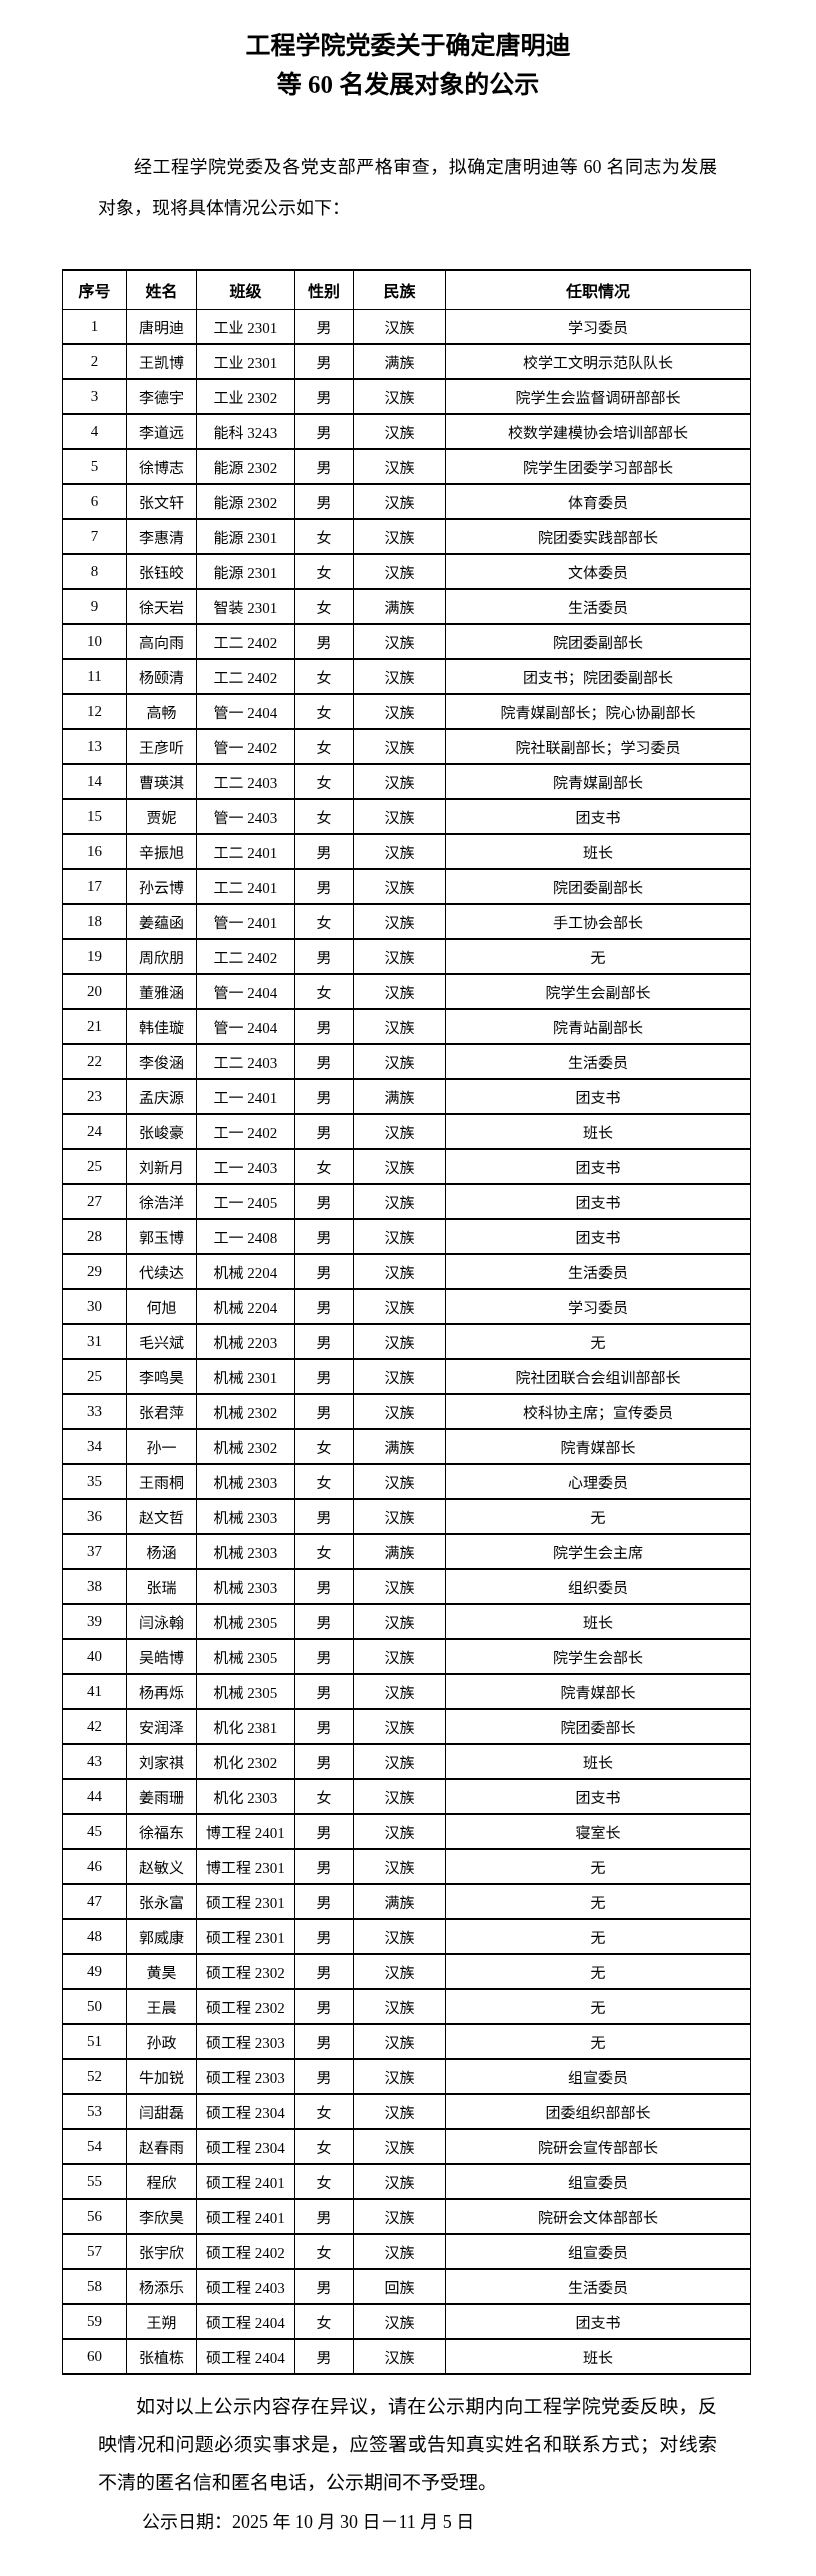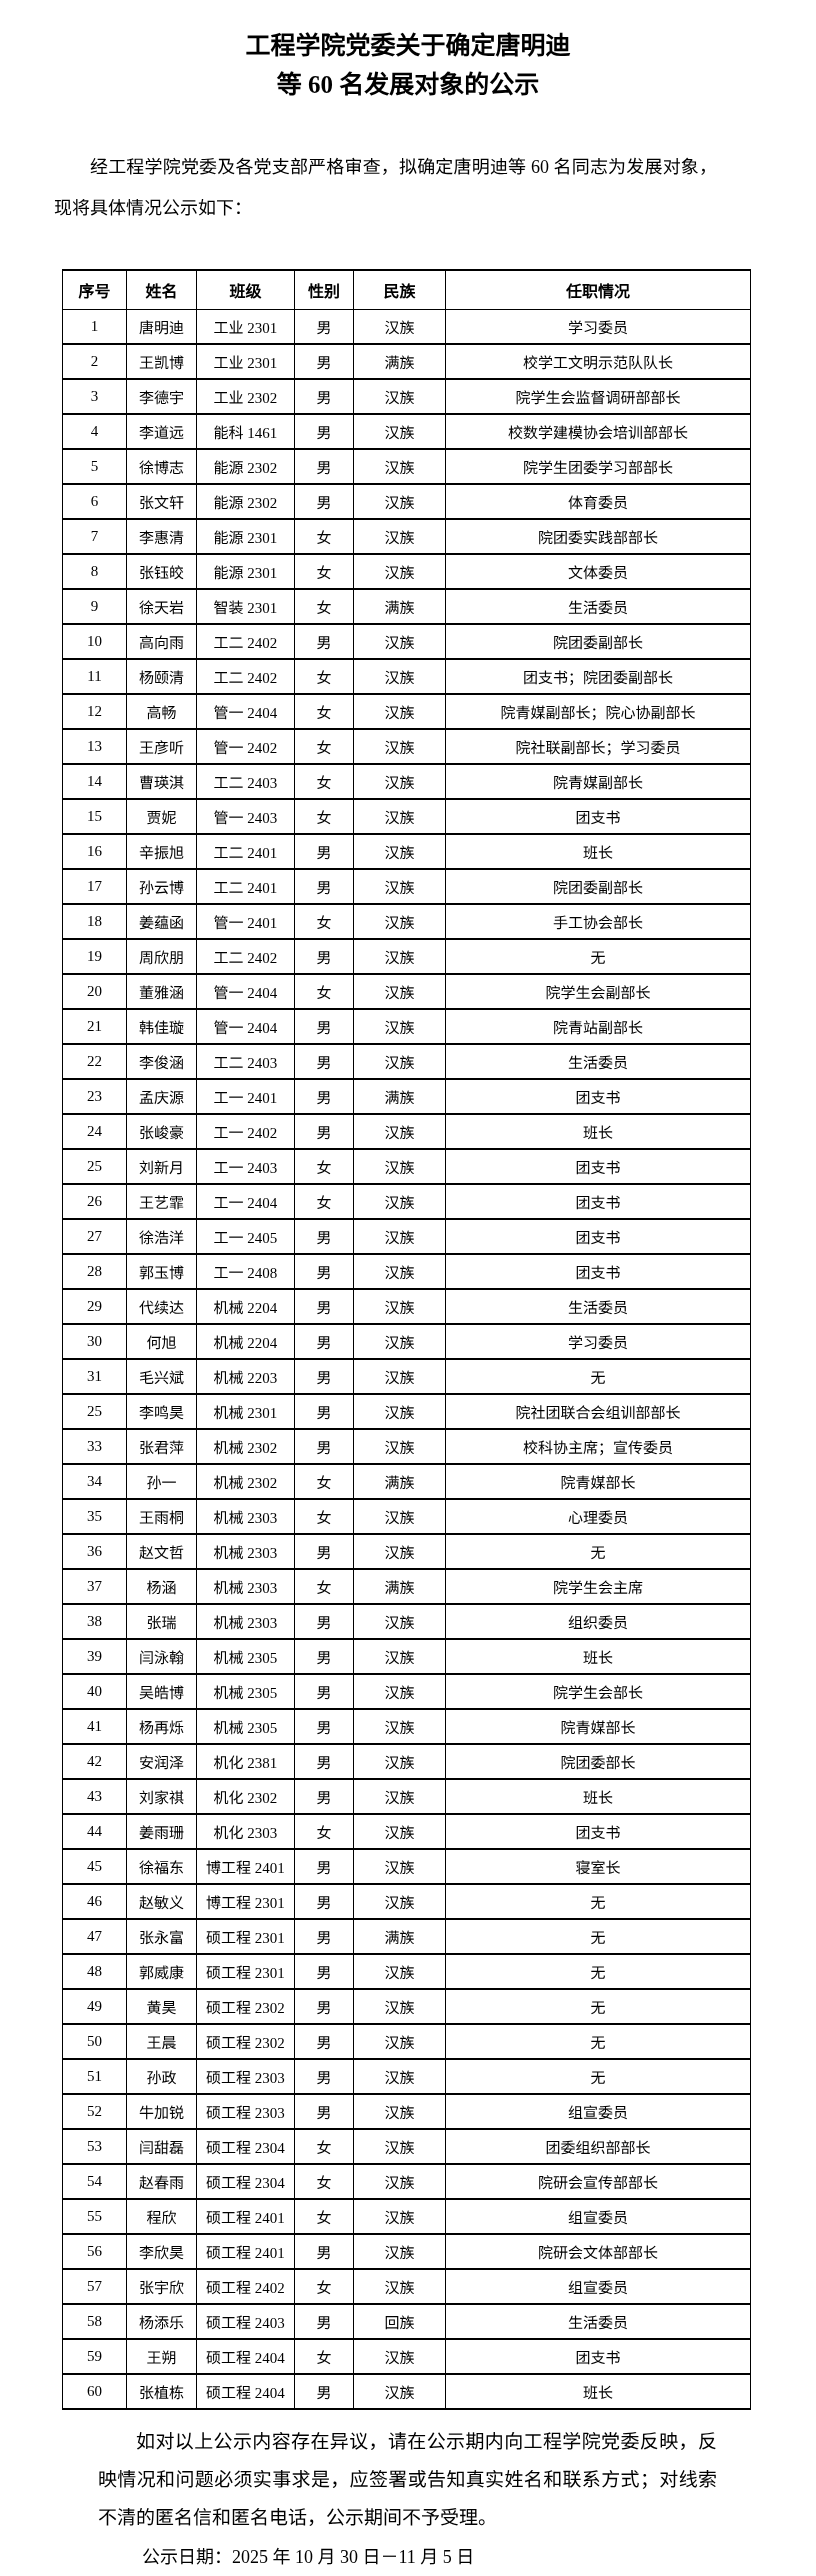--- a/index.html
+++ b/index.html
@@ -16,21 +16,21 @@
     padding-top: 26px;
     padding-bottom: 23px;
   }
   .doc-title {
     text-align: center;
     font-size: 25px;
     font-weight: bold;
     line-height: 39px;
   }
   .intro {
-    margin: 43px 99px 0 54px;
+    margin: 43px 99px 0 98px;
     font-size: 18px;
     line-height: 41px;
     text-align: justify;
     text-indent: 2em;
   }
   table.roster {
     margin-left: 62px;
     margin-top: 40px;
     width: 688px;
     table-layout: fixed;
@@ -125,21 +125,21 @@
         <td>3</td>
         <td>李德宇</td>
         <td>工业 2302</td>
         <td>男</td>
         <td>汉族</td>
         <td>院学生会监督调研部部长</td>
       </tr>
       <tr>
         <td>4</td>
         <td>李道远</td>
-        <td>能科 1461</td>
+        <td>能科 3243</td>
         <td>男</td>
         <td>汉族</td>
         <td>校数学建模协会培训部部长</td>
       </tr>
       <tr>
         <td>5</td>
         <td>徐博志</td>
         <td>能源 2302</td>
         <td>男</td>
         <td>汉族</td>
@@ -299,28 +299,20 @@
       </tr>
       <tr>
         <td>25</td>
         <td>刘新月</td>
         <td>工一 2403</td>
         <td>女</td>
         <td>汉族</td>
         <td>团支书</td>
       </tr>
       <tr>
-        <td>26</td>
-        <td>王艺霏</td>
-        <td>工一 2404</td>
-        <td>女</td>
-        <td>汉族</td>
-        <td>团支书</td>
-      </tr>
-      <tr>
         <td>27</td>
         <td>徐浩洋</td>
         <td>工一 2405</td>
         <td>男</td>
         <td>汉族</td>
         <td>团支书</td>
       </tr>
       <tr>
         <td>28</td>
         <td>郭玉博</td>

